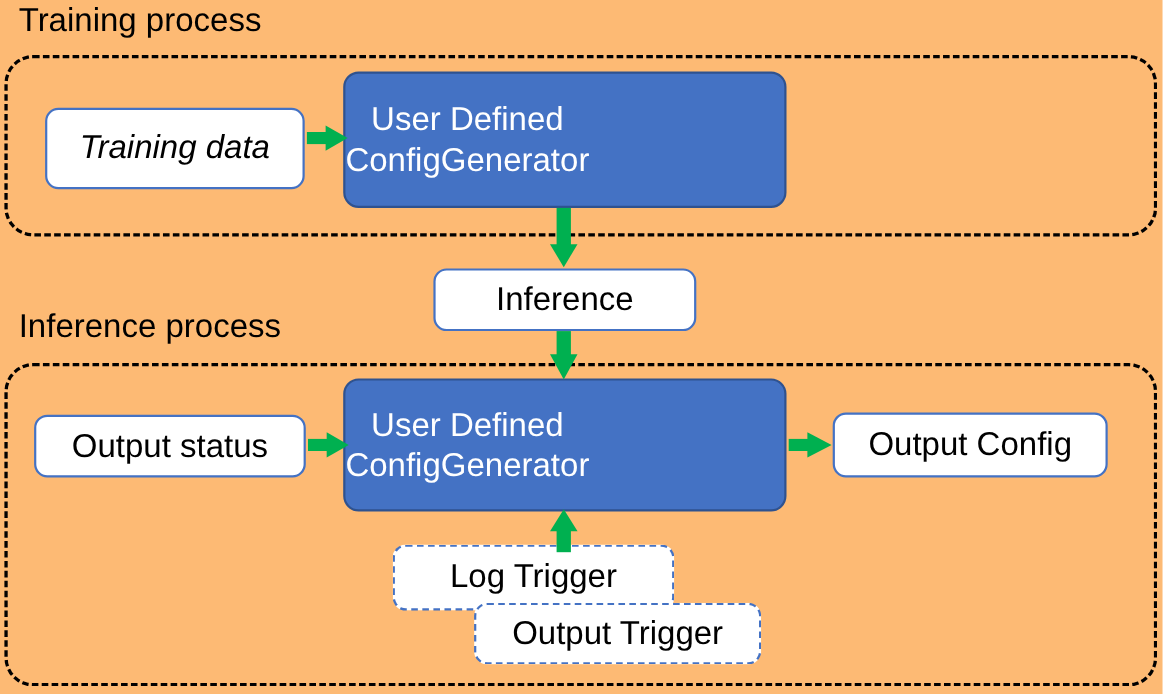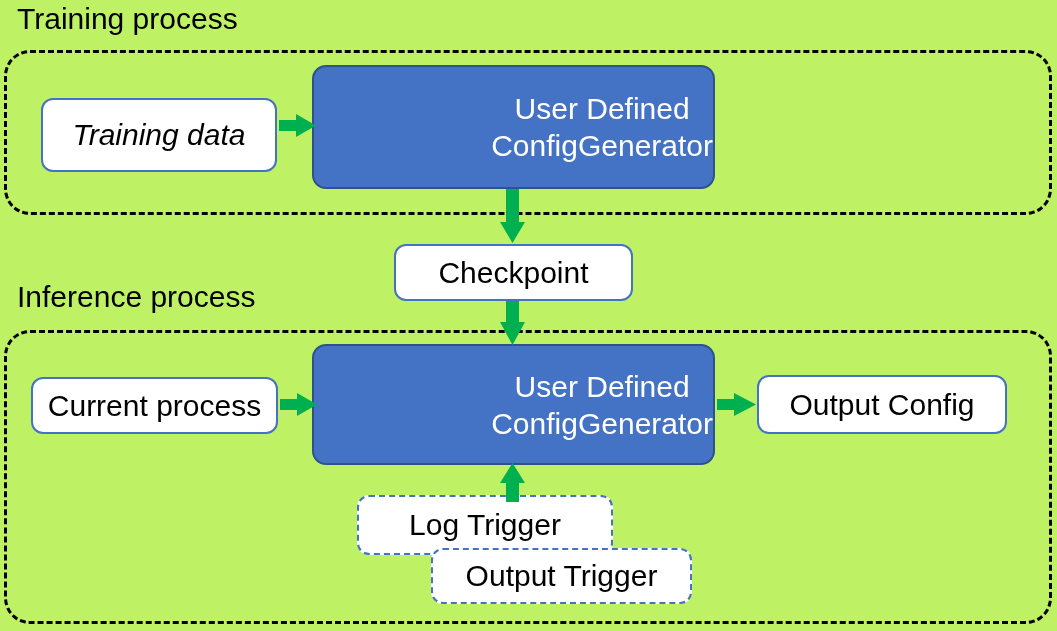--- a/index.html
+++ b/index.html
@@ -8,21 +8,21 @@
     background: #ffffff;
   }
   body {
     font-family: "Liberation Sans", sans-serif;
     -webkit-font-smoothing: antialiased;
   }
   #canvas {
     position: relative;
     width: 1057px;
     height: 631px;
-    background: #bef264;
+    background: #fdba74;
     overflow: hidden;
   }
 
   
   .section-title {
     position: absolute;
     font-size: 30px;
     line-height: 34px;
     color: #000000;
     white-space: nowrap;
@@ -48,23 +48,22 @@
     box-sizing: border-box;
     background: #4472c4;
     border: 2px solid #2f528f;
     border-radius: 14px;
     color: #ffffff;
     font-size: 30px;
     line-height: 37px;
     text-align: center;
     display: flex;
     align-items: center;
-    justify-content: flex-end;
+    justify-content: flex-start;
     z-index: 5;
-    padding-left: 13px;
   }
   #train-generator { left: 312px; top: 65px;  width: 403px; height: 124px; }
   #infer-generator { left: 312px; top: 344px; width: 403px; height: 121px; }
   .node-primary span { display: block; }
 
   
   .node-data {
     position: absolute;
     box-sizing: border-box;
     background: #ffffff;
@@ -129,23 +128,23 @@
 
   <div class="node-data" id="training-data">Training data</div>
 
   <div class="node-primary" id="train-generator">
     <div>
       <span>User Defined</span>
       <span>ConfigGenerator</span>
     </div>
   </div>
 
-  <div class="node-data" id="checkpoint">Checkpoint</div>
+  <div class="node-data" id="checkpoint">Inference</div>
 
-  <div class="node-data" id="current-status">Current process</div>
+  <div class="node-data" id="current-status">Output status</div>
 
   <div class="node-primary" id="infer-generator">
     <div>
       <span>User Defined</span>
       <span>ConfigGenerator</span>
     </div>
   </div>
 
   <div class="node-data" id="output-config">Output Config</div>
 

